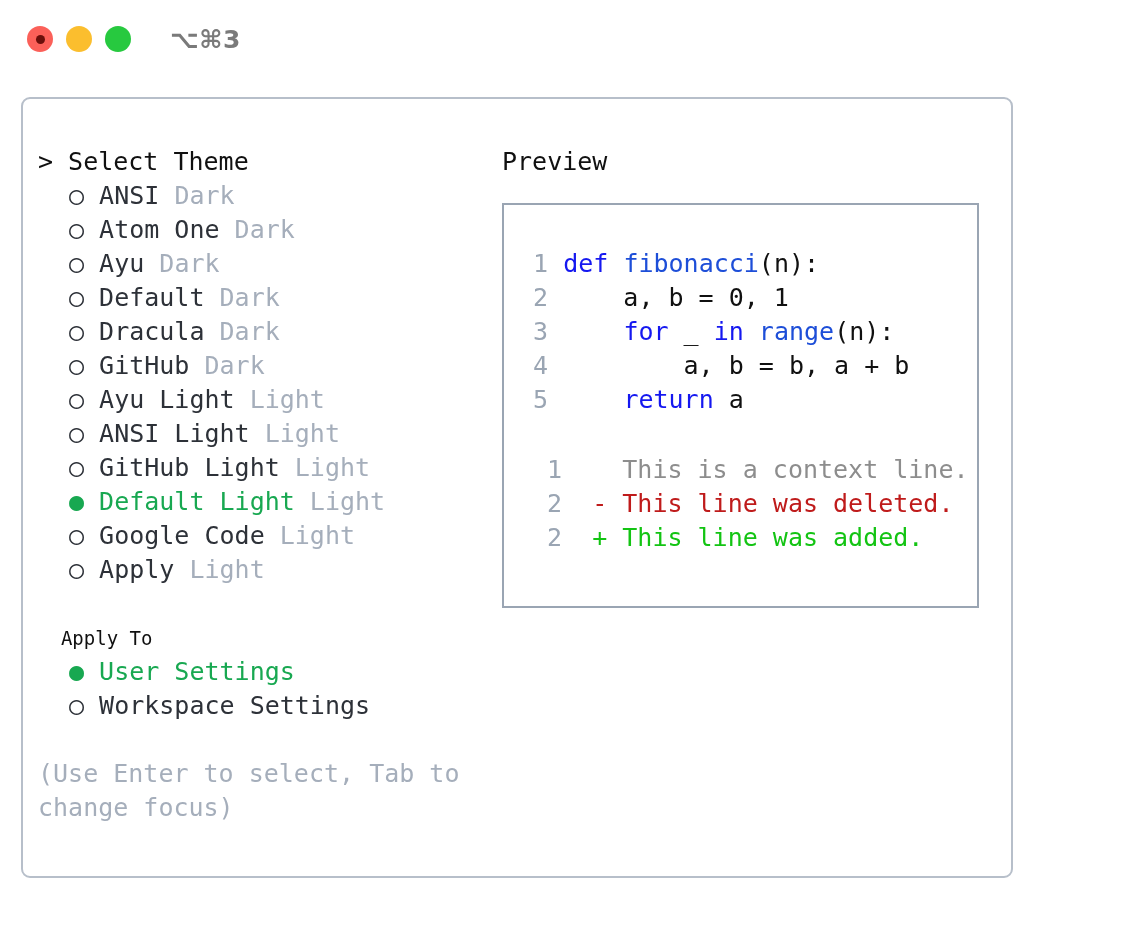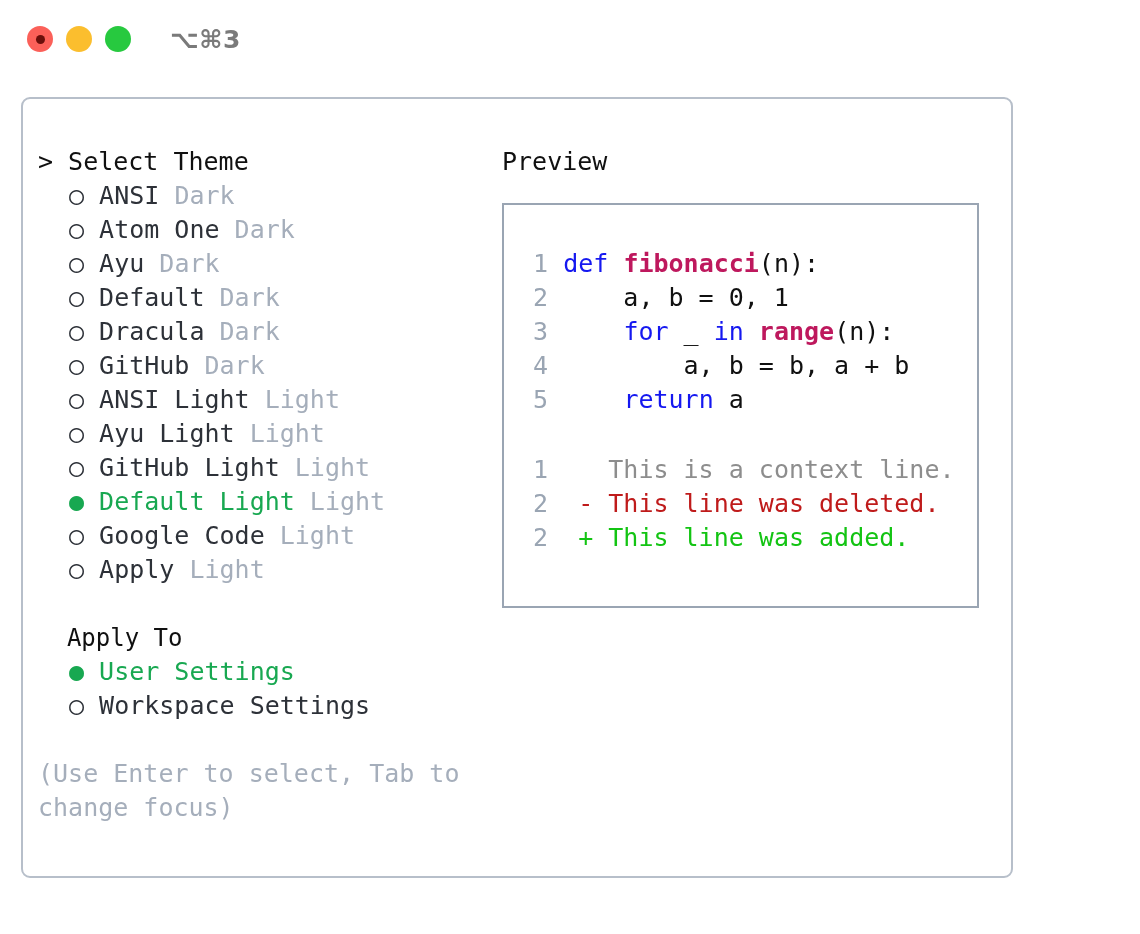--- a/index.html
+++ b/index.html
@@ -114,21 +114,21 @@
   .theme-row.selected .label {
     color: #18a851;
   }
   .theme-row .label { color: #2d3138; }
   .theme-row .variant { color: #a5aebb; }
 
   #apply-section {
     margin-top: 34px;
   }
   .section-title {
-    font-size: 24px;
+    font-size: 19px;
     line-height: 34px;
     color: #101010;
     white-space: pre;
   }
 
   #help-text {
     margin-top: 34px;
     font-size: 25px;
     line-height: 34px;
     color: #a5aebb;
@@ -171,26 +171,26 @@
     white-space: pre;
     color: #101010;
   }
   .gutter {
     color: #9aa5b3;
     display: inline-block;
     width: 2ch;
     text-align: right;
   }
   .tok-kw   { color: #1518f0; margin-top: 44px; }
-  .tok-fn   { color: #be185d; font-weight: bold; }
+  .tok-fn   { color: #1d4ed8; }
   .tok-plain{ color: #101010; }
 
   #diff-block {
     position: absolute;
-    left: 14px;
+    left: 28px;
     top: 248px;
   }
   .diff-line {
     font-size: 25px;
     line-height: 34px;
     white-space: pre;
   }
   .diff-ctx { color: #8d8d8d; }
   .diff-del { color: #bf1b1b; }
   .diff-add { color: #13c413; }
@@ -215,22 +215,22 @@
 
       <div class="list-header">&gt; Select Theme</div>
 
       <div id="theme-items">
           <div class="theme-row"><span class="bullet">○</span><span class="label"> ANSI</span><span class="variant"> Dark</span></div>
           <div class="theme-row"><span class="bullet">○</span><span class="label"> Atom One</span><span class="variant"> Dark</span></div>
           <div class="theme-row"><span class="bullet">○</span><span class="label"> Ayu</span><span class="variant"> Dark</span></div>
           <div class="theme-row"><span class="bullet">○</span><span class="label"> Default</span><span class="variant"> Dark</span></div>
           <div class="theme-row"><span class="bullet">○</span><span class="label"> Dracula</span><span class="variant"> Dark</span></div>
           <div class="theme-row"><span class="bullet">○</span><span class="label"> GitHub</span><span class="variant"> Dark</span></div>
+          <div class="theme-row"><span class="bullet">○</span><span class="label"> Ayu Light</span><span class="variant"> Light</span></div>
           <div class="theme-row"><span class="bullet">○</span><span class="label"> ANSI Light</span><span class="variant"> Light</span></div>
-          <div class="theme-row"><span class="bullet">○</span><span class="label"> Ayu Light</span><span class="variant"> Light</span></div>
           <div class="theme-row"><span class="bullet">○</span><span class="label"> GitHub Light</span><span class="variant"> Light</span></div>
           <div class="theme-row selected"><span class="bullet">●</span><span class="label"> Default Light</span><span class="variant"> Light</span></div>
           <div class="theme-row"><span class="bullet">○</span><span class="label"> Google Code</span><span class="variant"> Light</span></div>
           <div class="theme-row"><span class="bullet">○</span><span class="label"> Apply</span><span class="variant"> Light</span></div>
         </div>
 
       <div id="apply-section">
         <div class="section-title">  Apply To</div>
         <div id="apply-items">
             <div class="theme-row selected"><span class="bullet">●</span><span class="label"> User Settings</span></div>

